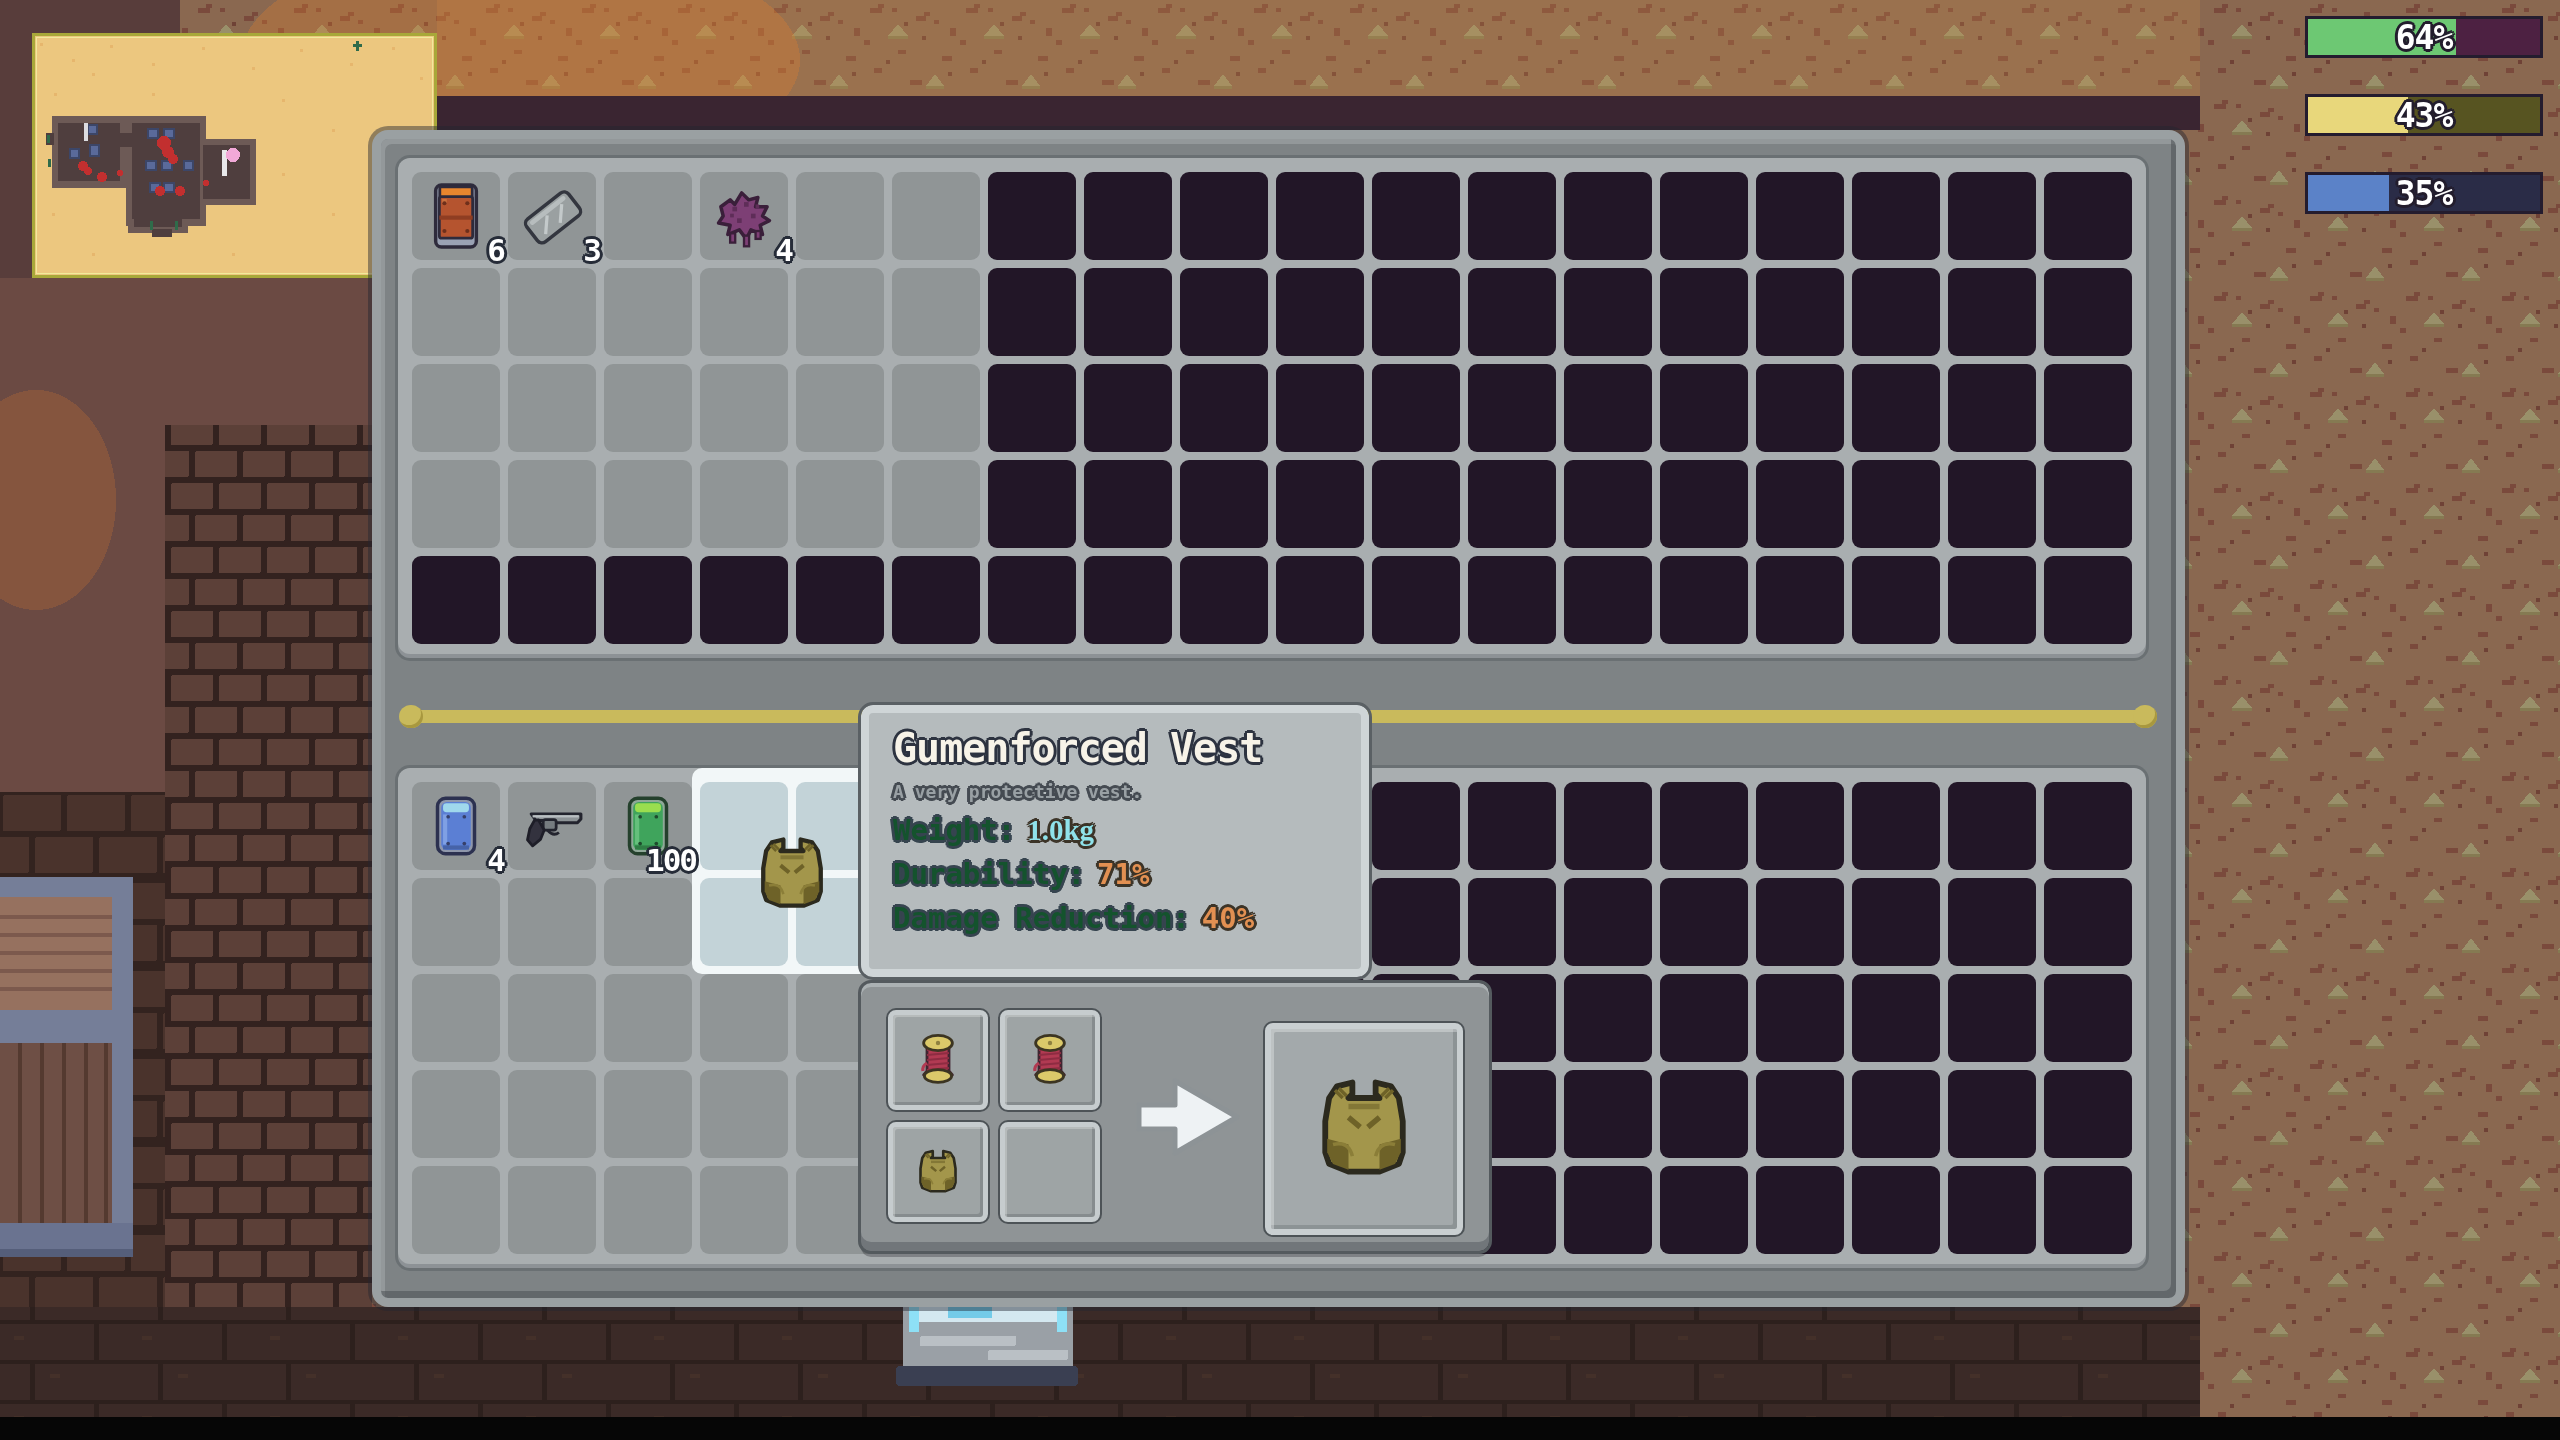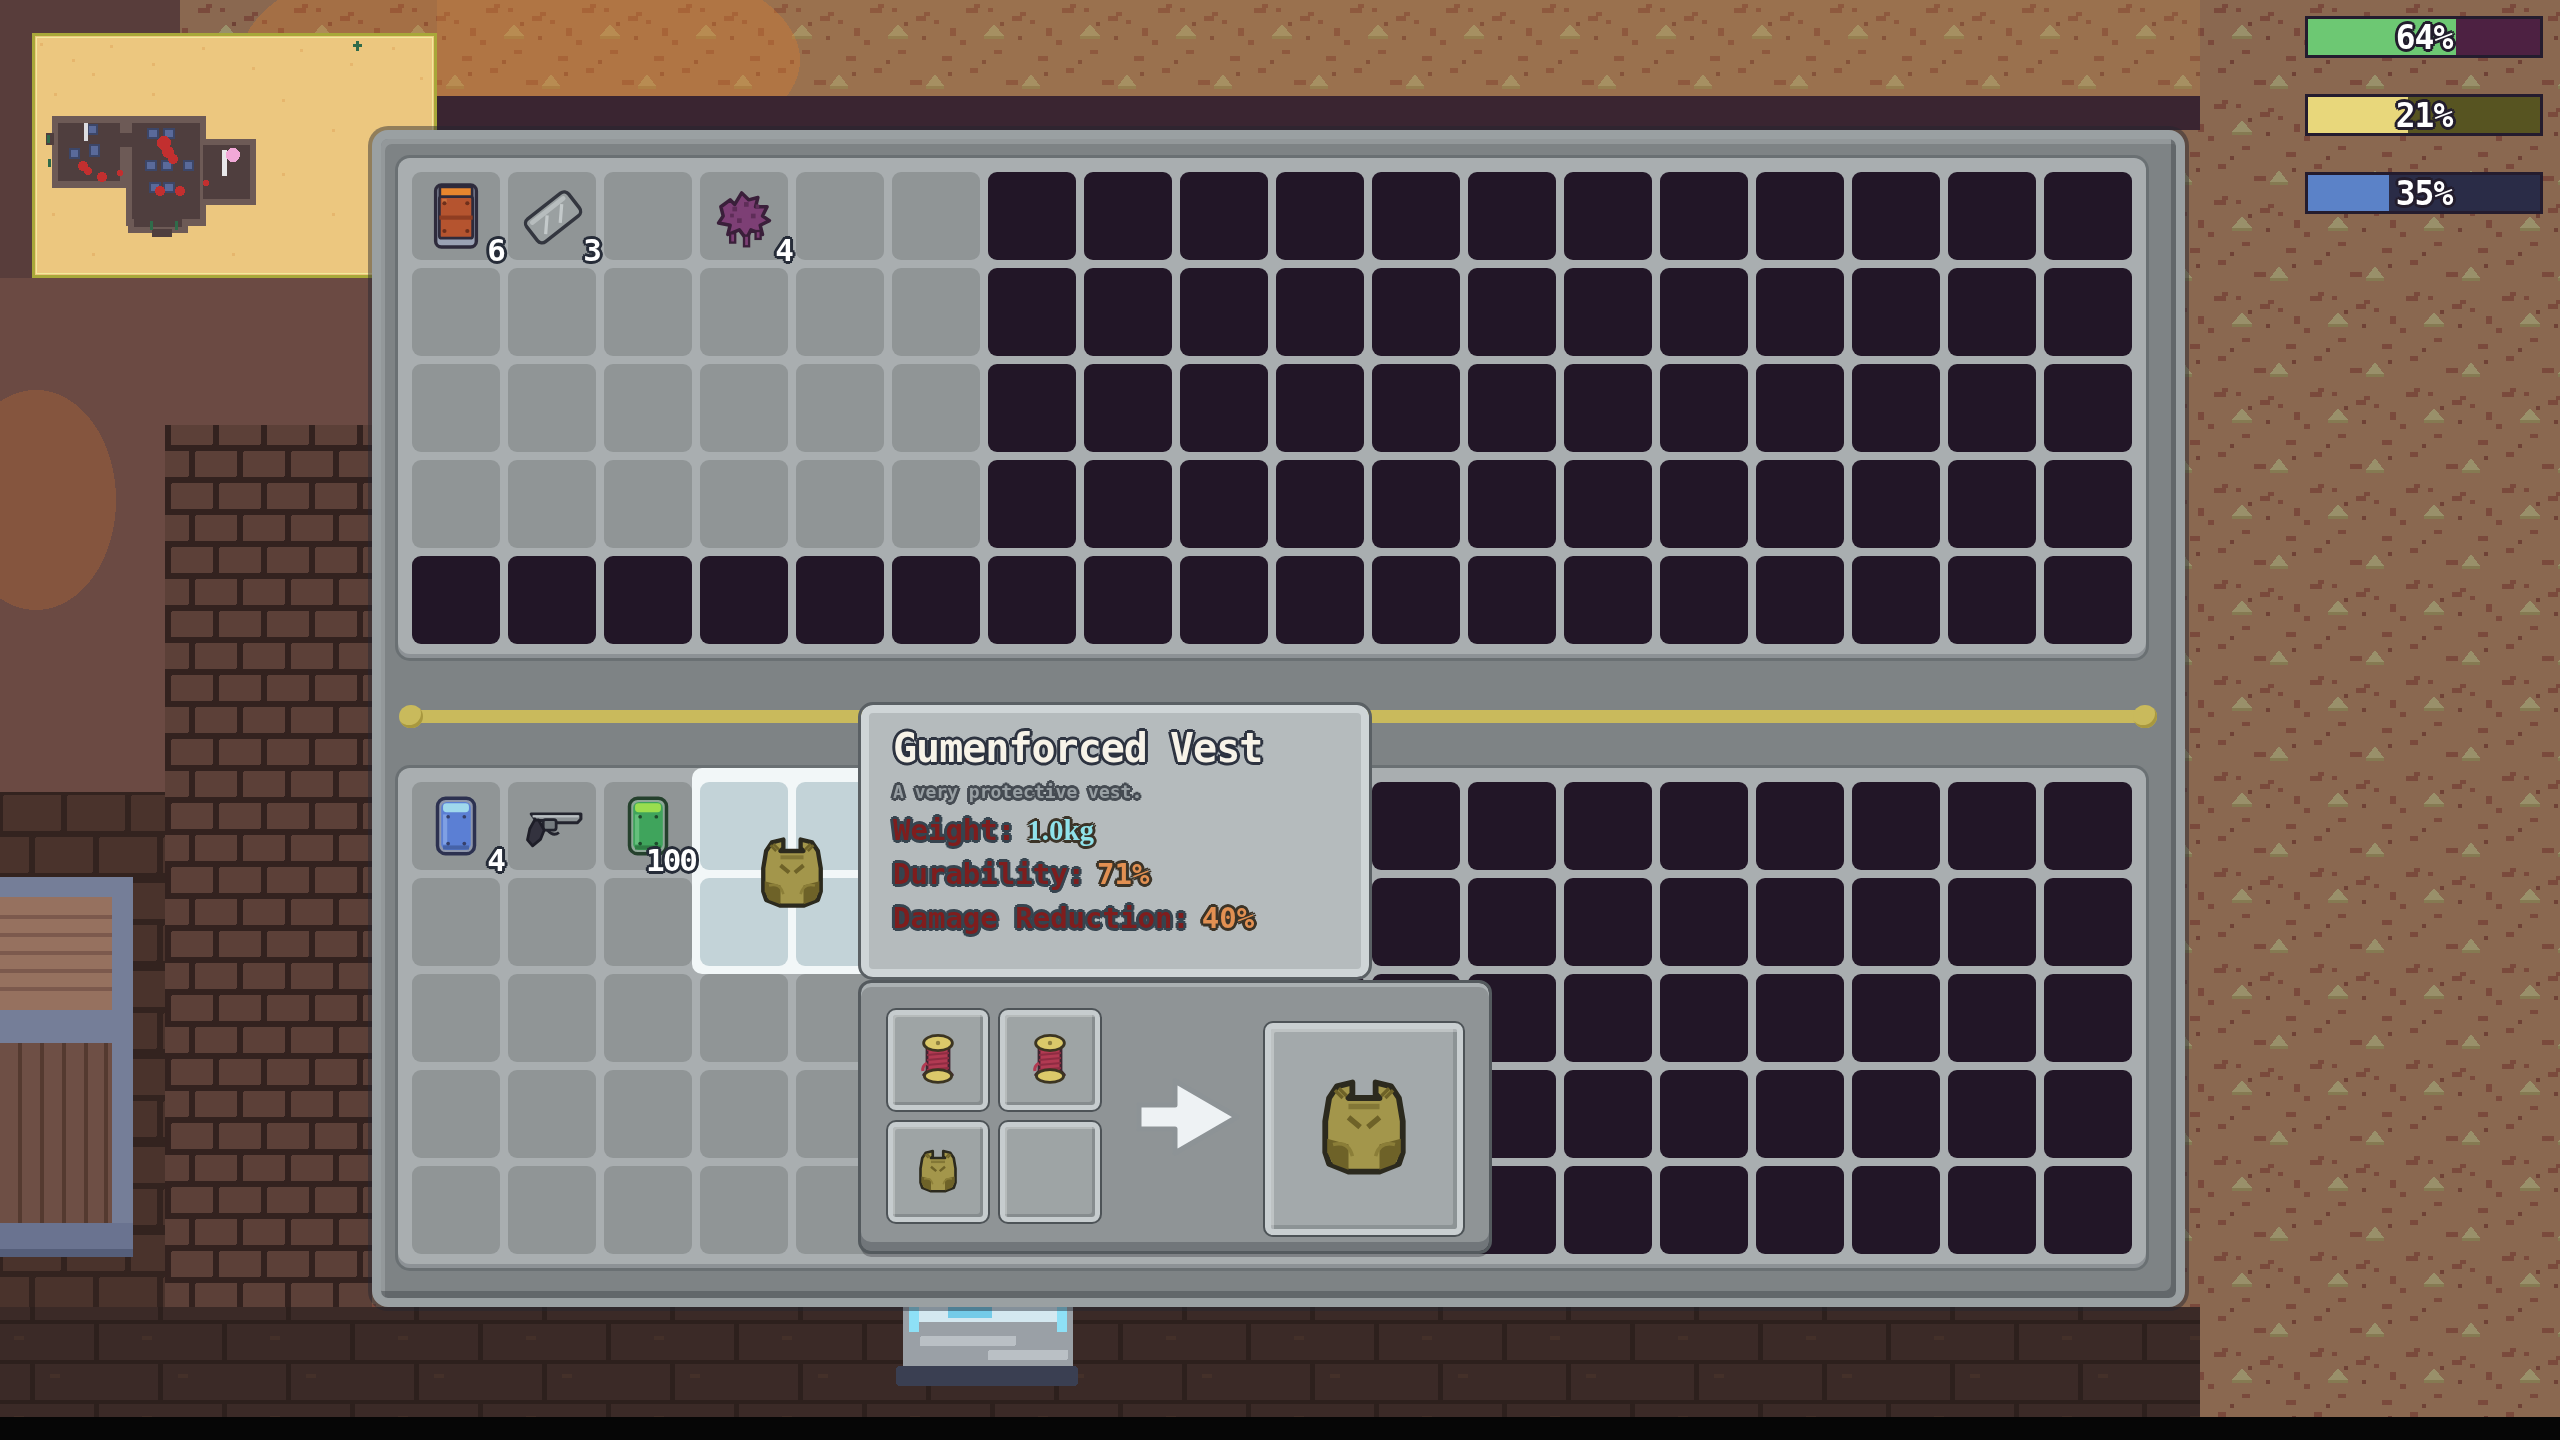--- a/index.html
+++ b/index.html
@@ -48,21 +48,21 @@
            background:#c9ba5c;border-radius:50%;box-shadow:inset -2px -3px 0 #a8983f;}
   #divider::before{left:-9px;}
   #divider::after{right:-9px;}
   
   #tooltip{position:absolute;left:861px;top:705px;width:508px;height:272px;
            background:#b5bbbd;border:8px solid #cfd5d7;outline:3px solid #5a6064;
            border-radius:12px;padding:12px 20px 8px 24px;z-index:10;}
   #tt-title{font-weight:bold;font-size:40px;letter-spacing:-1px;color:#f7f3e8;--o:#2d3340;}
   #tt-desc{margin-top:10px;font-weight:bold;font-size:18px;color:#99a0a4;--o:#454b52;}
   .tt-row{margin-top:12px;font-weight:bold;font-size:29px;line-height:32px;}
-  .tt-label{color:#7f1d1d;--o:#36444f;}
+  .tt-label{color:#14532d;--o:#36444f;}
   .tt-value{--o:#3c3428;margin-left:12px;}
   
   #crafting{position:absolute;left:861px;top:983px;width:628px;height:268px;
             background:#8f9496;border-radius:10px;outline:3px solid #545a5e;
             box-shadow:inset 0 4px 0 #abb1b3,inset 0 -9px 0 #71767a,0 6px 0 rgba(25,28,33,.3);
             z-index:9;}
   .cslot{position:absolute;width:100px;height:100px;background:#9ea4a5;
          border:5px solid #c6ccce;border-radius:8px;
          box-shadow:0 0 0 2px #4d5357,inset 2px 2px 0 rgba(255,255,255,.25),
                     inset -3px -3px 0 rgba(90,96,100,.35);
@@ -624,21 +624,21 @@
       </div>
   </div>
 
   <div id="hud-bars">
       <div class="hud-bar" style="background: rgb(77, 33, 66);">
         <div class="hud-fill" style="background: rgb(109, 200, 115); width: 64%;"></div>
         <div class="hud-label px">64%</div>
       </div>
       <div class="hud-bar" style="background: rgb(87, 84, 33);">
         <div class="hud-fill" style="background: rgb(232, 215, 123); width: 43%;"></div>
-        <div class="hud-label px">21%</div>
+        <div class="hud-label px">43%</div>
       </div>
       <div class="hud-bar" style="background: rgb(42, 44, 71);">
         <div class="hud-fill" style="background: rgb(91, 130, 200); width: 35%;"></div>
         <div class="hud-label px">35%</div>
       </div>
     </div>
 
 </div>
 
 </body></html>

